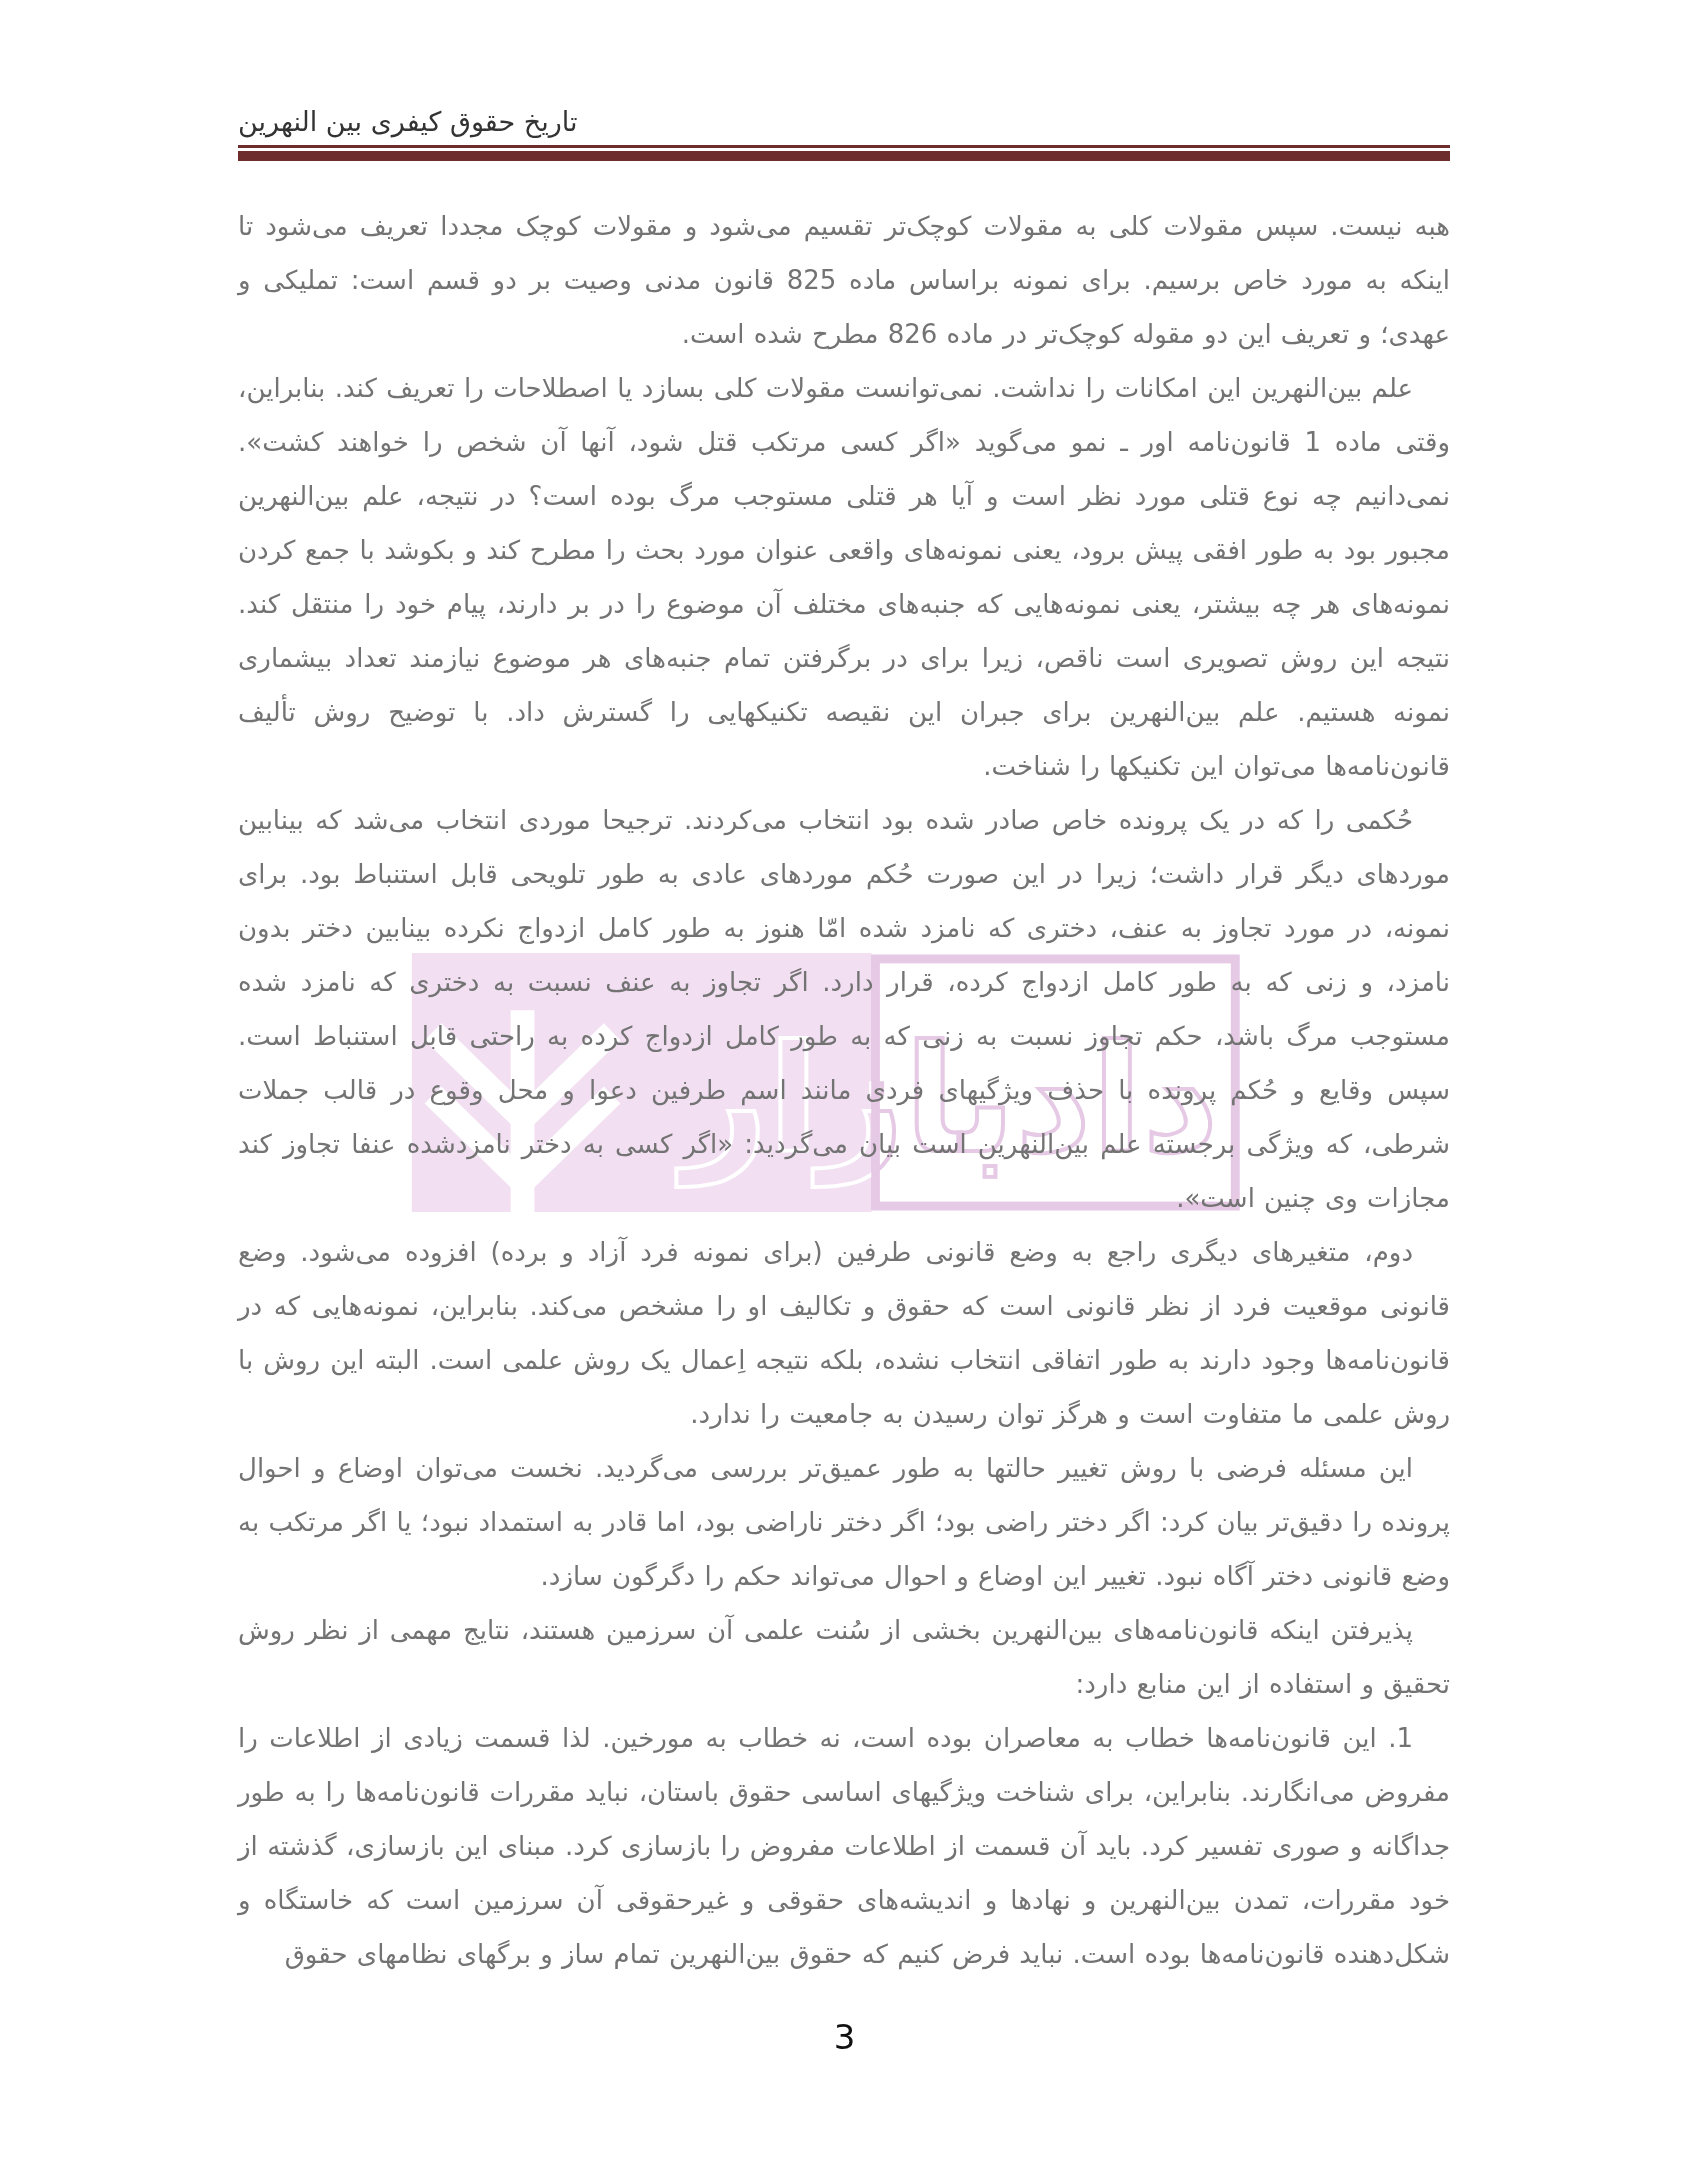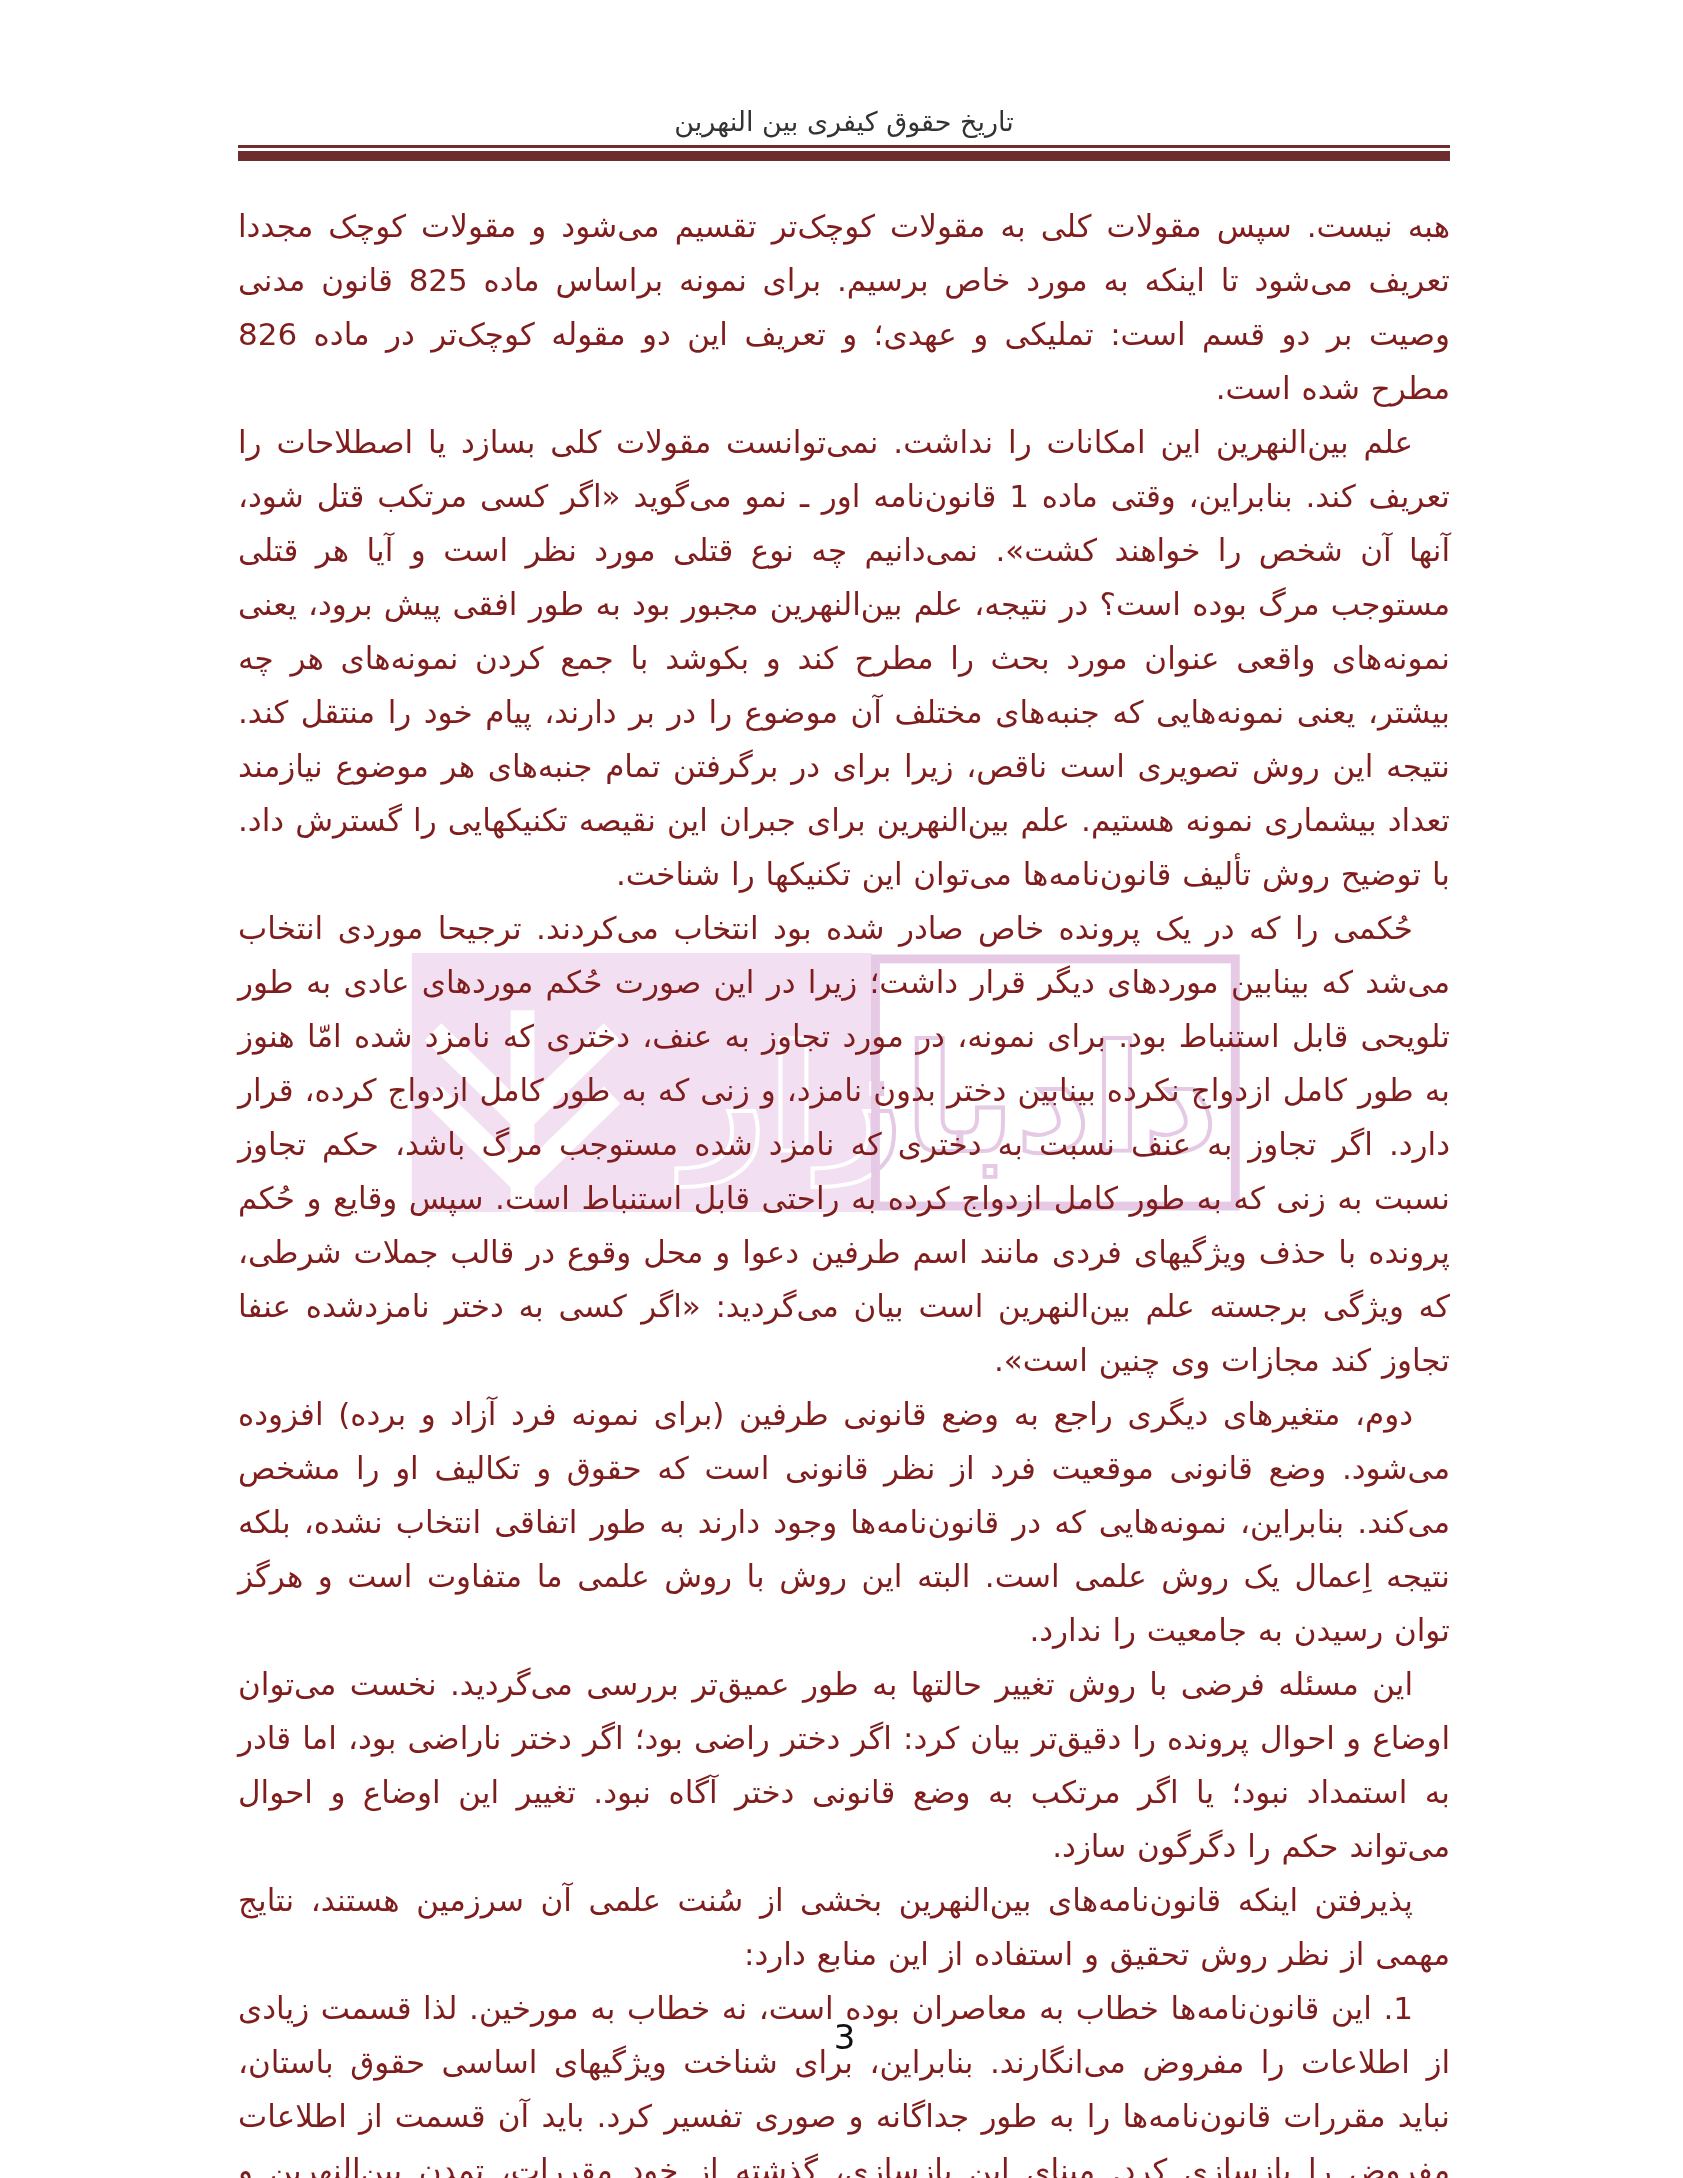--- a/index.html
+++ b/index.html
@@ -8,39 +8,39 @@
     width:1683px; height:2178px;
     background:#ffffff;
     overflow:hidden;
     font-family:"DejaVu Sans", sans-serif;
   }
   .content { margin:0 233px 0 238px; position:relative; }
 
   
   .header-title {
     direction:rtl;
-    text-align:center;
+    text-align:left;
     padding-top:99px;
     line-height:46px;
     font-size:27px;
     color:#333333;
   }
   .rule-thin  { height:3px;  background:#6e2d2d; }
   .rule-gap   { height:3px;  background:transparent; }
   .rule-thick { height:10px; background:#6e2d2d; }
 
   
   .body-text { margin-top:38px; position:relative; z-index:2; }
   .body-text p {
     margin:0; padding:0;
     direction:rtl;
     text-align:justify;
-    font-size:31px;
+    font-size:26px;
     line-height:54px;
-    color:#7f1d1d;
+    color:#737373;
     word-spacing:1px;
   }
   .body-text p.indent { text-indent:37px; }
   .seg-italic { }
 
   
   .watermark {
     position:absolute;
     left:411px; top:953px;
     width:832px; height:259px;

